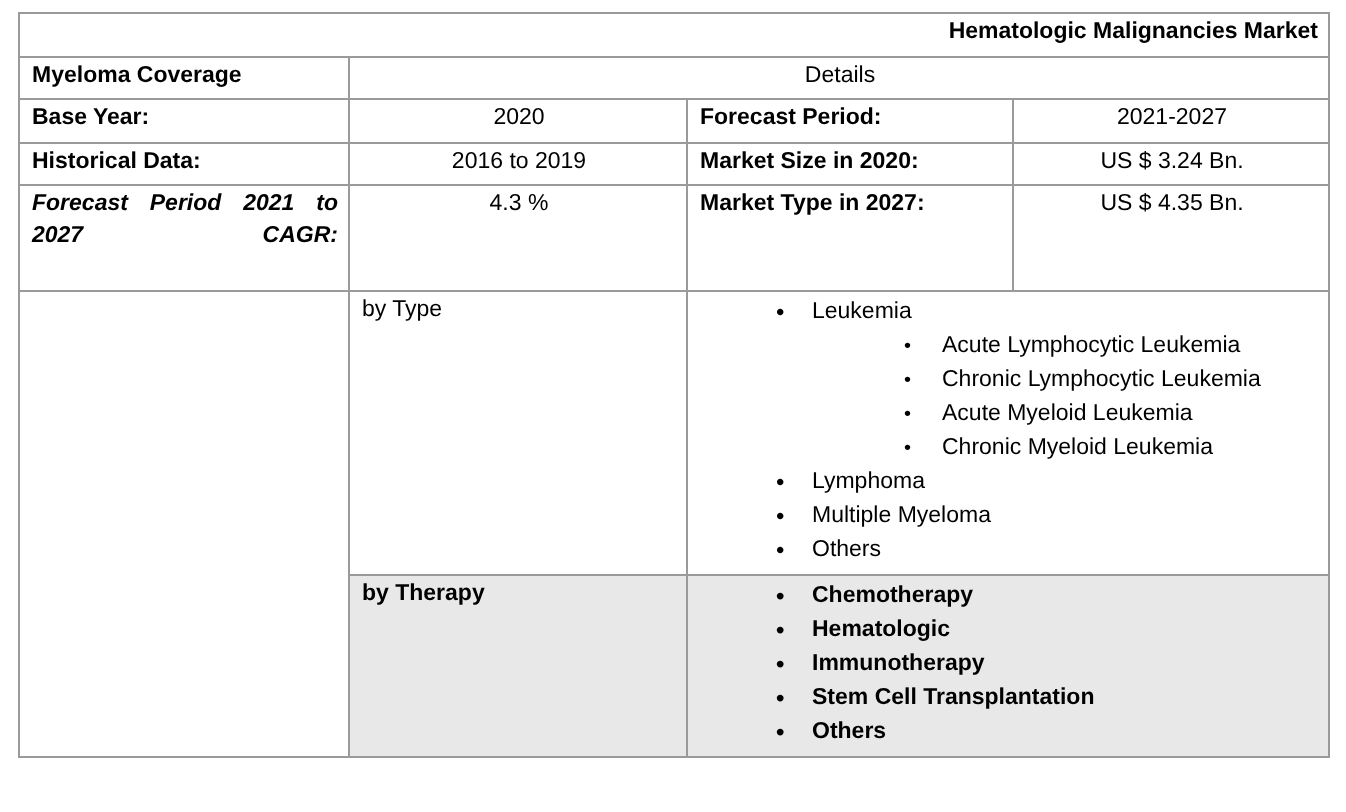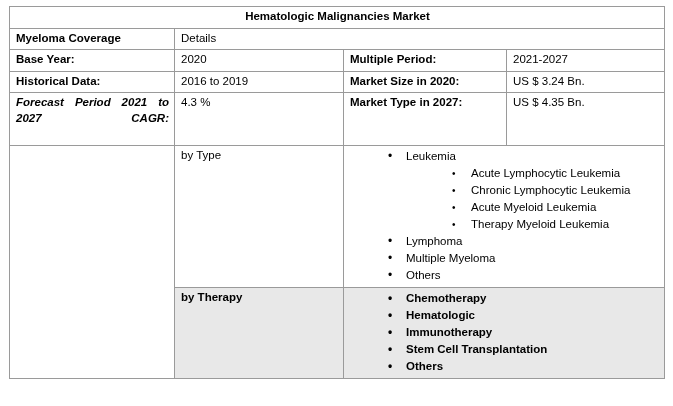--- a/index.html
+++ b/index.html
@@ -40,21 +40,21 @@
   }
 
   
   col.c1 { width: 165px; }
   col.c2 { width: 169px; }
   col.c3 { width: 163px; }
   col.c4 { width: 158px; }
 
   
   td.title-cell {
-    text-align: center;
+    text-align: right;
     font-weight: bold;
     font-size: 13px;
     line-height: 18px;
     padding: 5px 4px 6px 4px;
     border-bottom: 3px solid #9a9a9a;
     background: #ffffff;
   }
 
   
   .shaded { background: #e8e8e8 !important; font-weight: bold; }
@@ -76,21 +76,21 @@
     display: block;
     text-align: justify;
     font-style: italic;
   }
   td.label-justify .jl:after {
     content: "";
     display: inline-block;
     width: 100%;
   }
 
-  td.value-cell { background: #e8e8e8; }
+  td.value-cell { background: #e8e8e8; text-align: center; }
 
   
   td.seg-blank {
     background: #ffffff;
     border-bottom: 1px solid #9a9a9a;
   }
   td.seg-name {
     padding-top: 4px;
     padding-left: 7px;
   }
@@ -154,21 +154,21 @@
       </tr>
 
       <tr>
         <td class="label-cell">Myeloma Coverage</td>
         <td class="value-cell" colspan="3">Details</td>
       </tr>
 
       <tr>
         <td class="label-cell">Base Year:</td>
         <td class="value-cell">2020</td>
-        <td class="label-cell">Multiple Period:</td>
+        <td class="label-cell">Forecast Period:</td>
         <td class="value-cell">2021-2027</td>
       </tr>
 
       <tr>
         <td class="label-cell">Historical Data:</td>
         <td class="value-cell">2016 to 2019</td>
         <td class="label-cell">Market Size in 2020:</td>
         <td class="value-cell">US $ 3.24 Bn.</td>
       </tr>
 
@@ -197,21 +197,21 @@
                 <li>
                   <span class="bullet">•</span>
                   <span class="item-text">Chronic Lymphocytic Leukemia</span>
                 </li>
                 <li>
                   <span class="bullet">•</span>
                   <span class="item-text">Acute Myeloid Leukemia</span>
                 </li>
                 <li>
                   <span class="bullet">•</span>
-                  <span class="item-text">Therapy Myeloid Leukemia</span>
+                  <span class="item-text">Chronic Myeloid Leukemia</span>
                 </li>
               </ul>
             </li>
             <li>
               <span class="bullet">•</span>
               <span class="item-text">Lymphoma</span>
             </li>
             <li>
               <span class="bullet">•</span>
               <span class="item-text">Multiple Myeloma</span>

